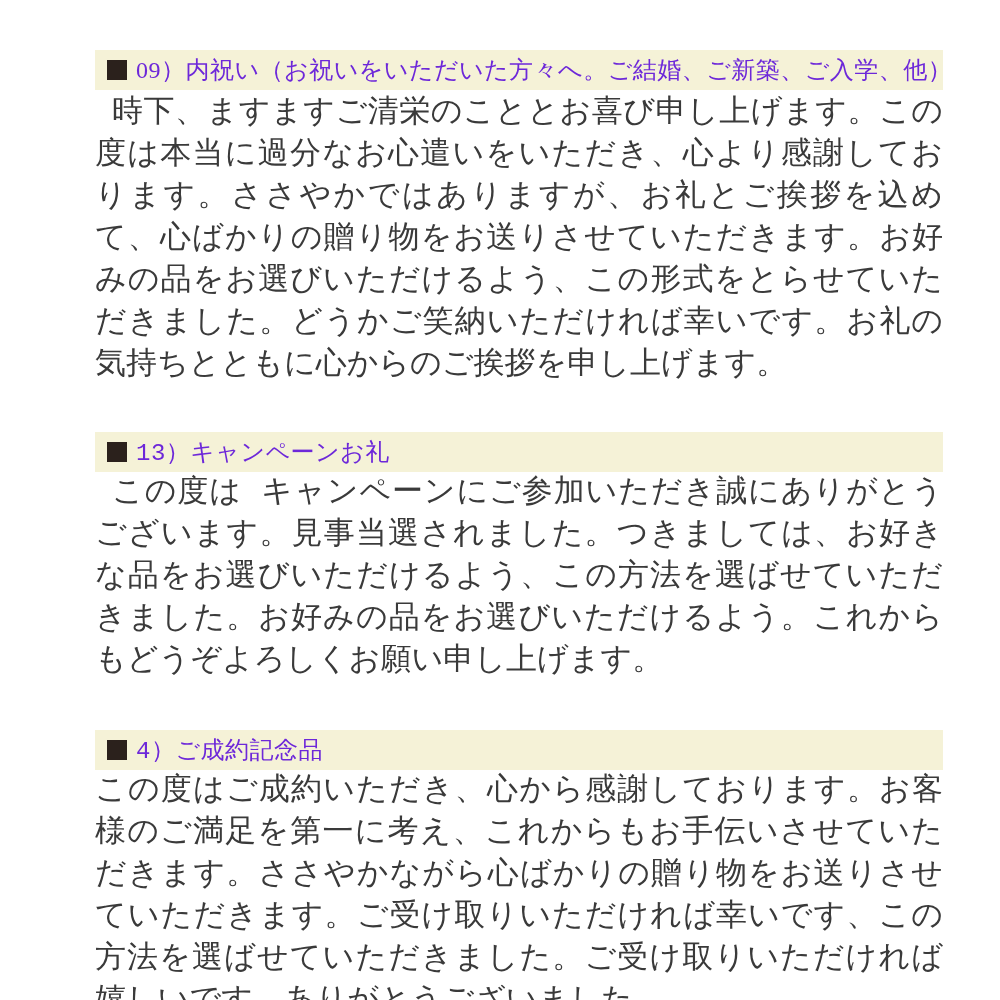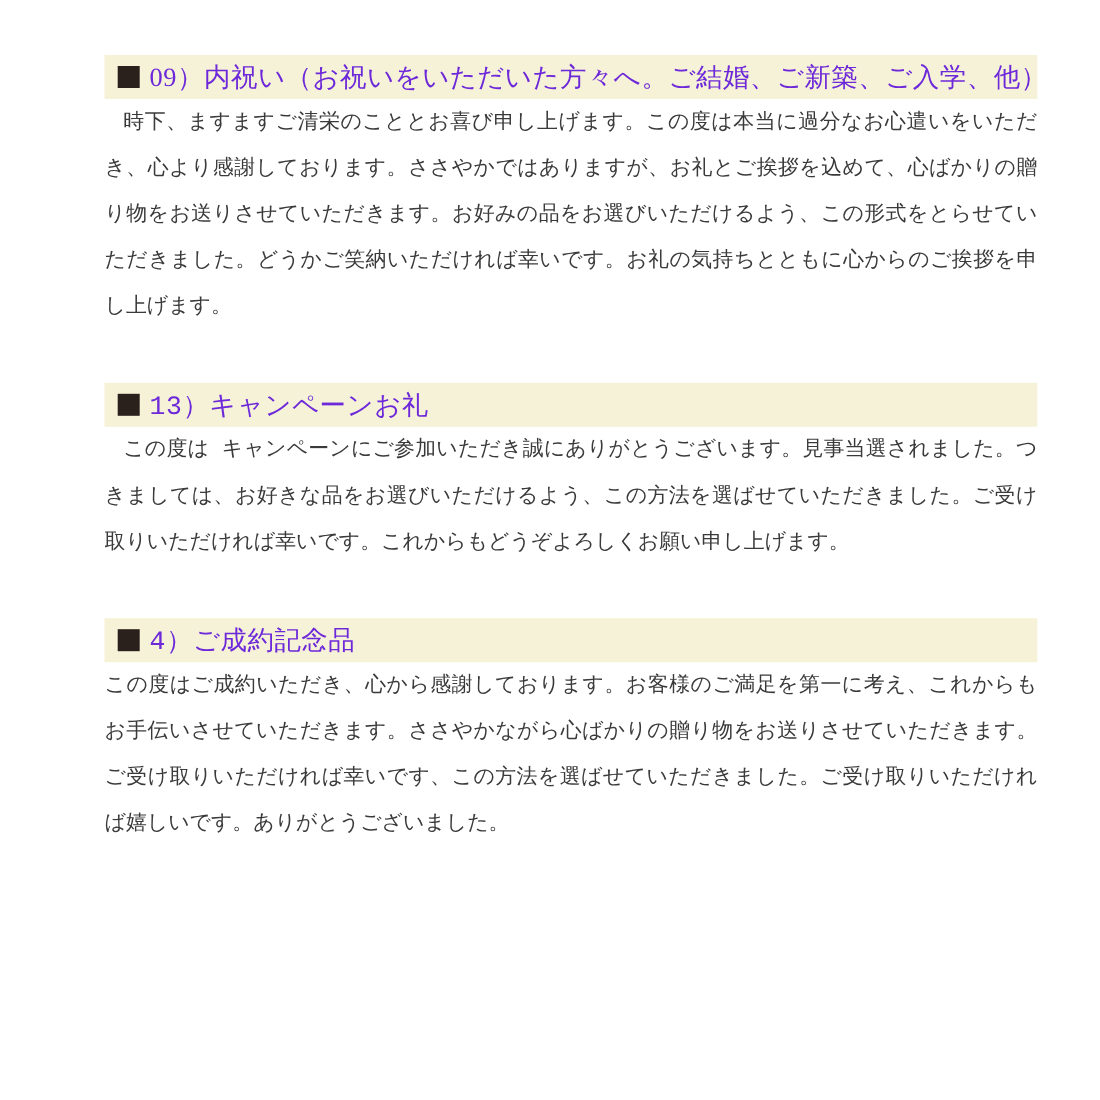--- a/index.html
+++ b/index.html
@@ -41,21 +41,21 @@
     flex: 0 0 auto;
   }
   .section-heading {
     font-size: 24px;
     color: #6d28d9;
     letter-spacing: 0.5px;
     white-space: nowrap;
   }
   .section-body {
     margin: 0;
-    font-size: 19px;
+    font-size: 31px;
     line-height: 42px;
     color: #3a3a3a;
     text-align: justify;
     text-justify: inter-ideograph;
     word-break: normal;
     line-break: strict;
   }
   .section-body.indent {
     text-indent: 17px;
   }
@@ -72,21 +72,21 @@
         <span class="section-heading">09）内祝い（お祝いをいただいた方々へ。ご結婚、ご新築、ご入学、他）</span>
       </div>
       <p class="section-body indent">時下、ますますご清栄のこととお喜び申し上げます。この度は本当に過分なお心遣いをいただき、心より感謝しております。ささやかではありますが、お礼とご挨拶を込めて、心ばかりの贈り物をお送りさせていただきます。お好みの品をお選びいただけるよう、この形式をとらせていただきました。どうかご笑納いただければ幸いです。お礼の気持ちとともに心からのご挨拶を申し上げます。</p>
     </div>
 
     <div class="section">
       <div class="section-header">
         <span class="sq-icon"></span>
         <span class="section-heading">13）キャンペーンお礼</span>
       </div>
-      <p class="section-body indent">この度は キャンペーンにご参加いただき誠にありがとうございます。見事当選されました。つきましては、お好きな品をお選びいただけるよう、この方法を選ばせていただきました。ご受け取りいただければ幸いです。これからもどうぞよろしくお願い申し上げます。</p>
+      <p class="section-body indent">この度は キャンペーンにご参加いただき誠にありがとうございます。見事当選されました。つきましては、お好きな品をお選びいただけるよう、この方法を選ばせていただきました。お好みの品をお選びいただけるよう。これからもどうぞよろしくお願い申し上げます。</p>
     </div>
 
     <div class="section">
       <div class="section-header">
         <span class="sq-icon"></span>
         <span class="section-heading">4）ご成約記念品</span>
       </div>
       <p class="section-body">この度はご成約いただき、心から感謝しております。お客様のご満足を第一に考え、これからもお手伝いさせていただきます。ささやかながら心ばかりの贈り物をお送りさせていただきます。ご受け取りいただければ幸いです、この方法を選ばせていただきました。ご受け取りいただければ嬉しいです。ありがとうございました。</p>
     </div>
 

